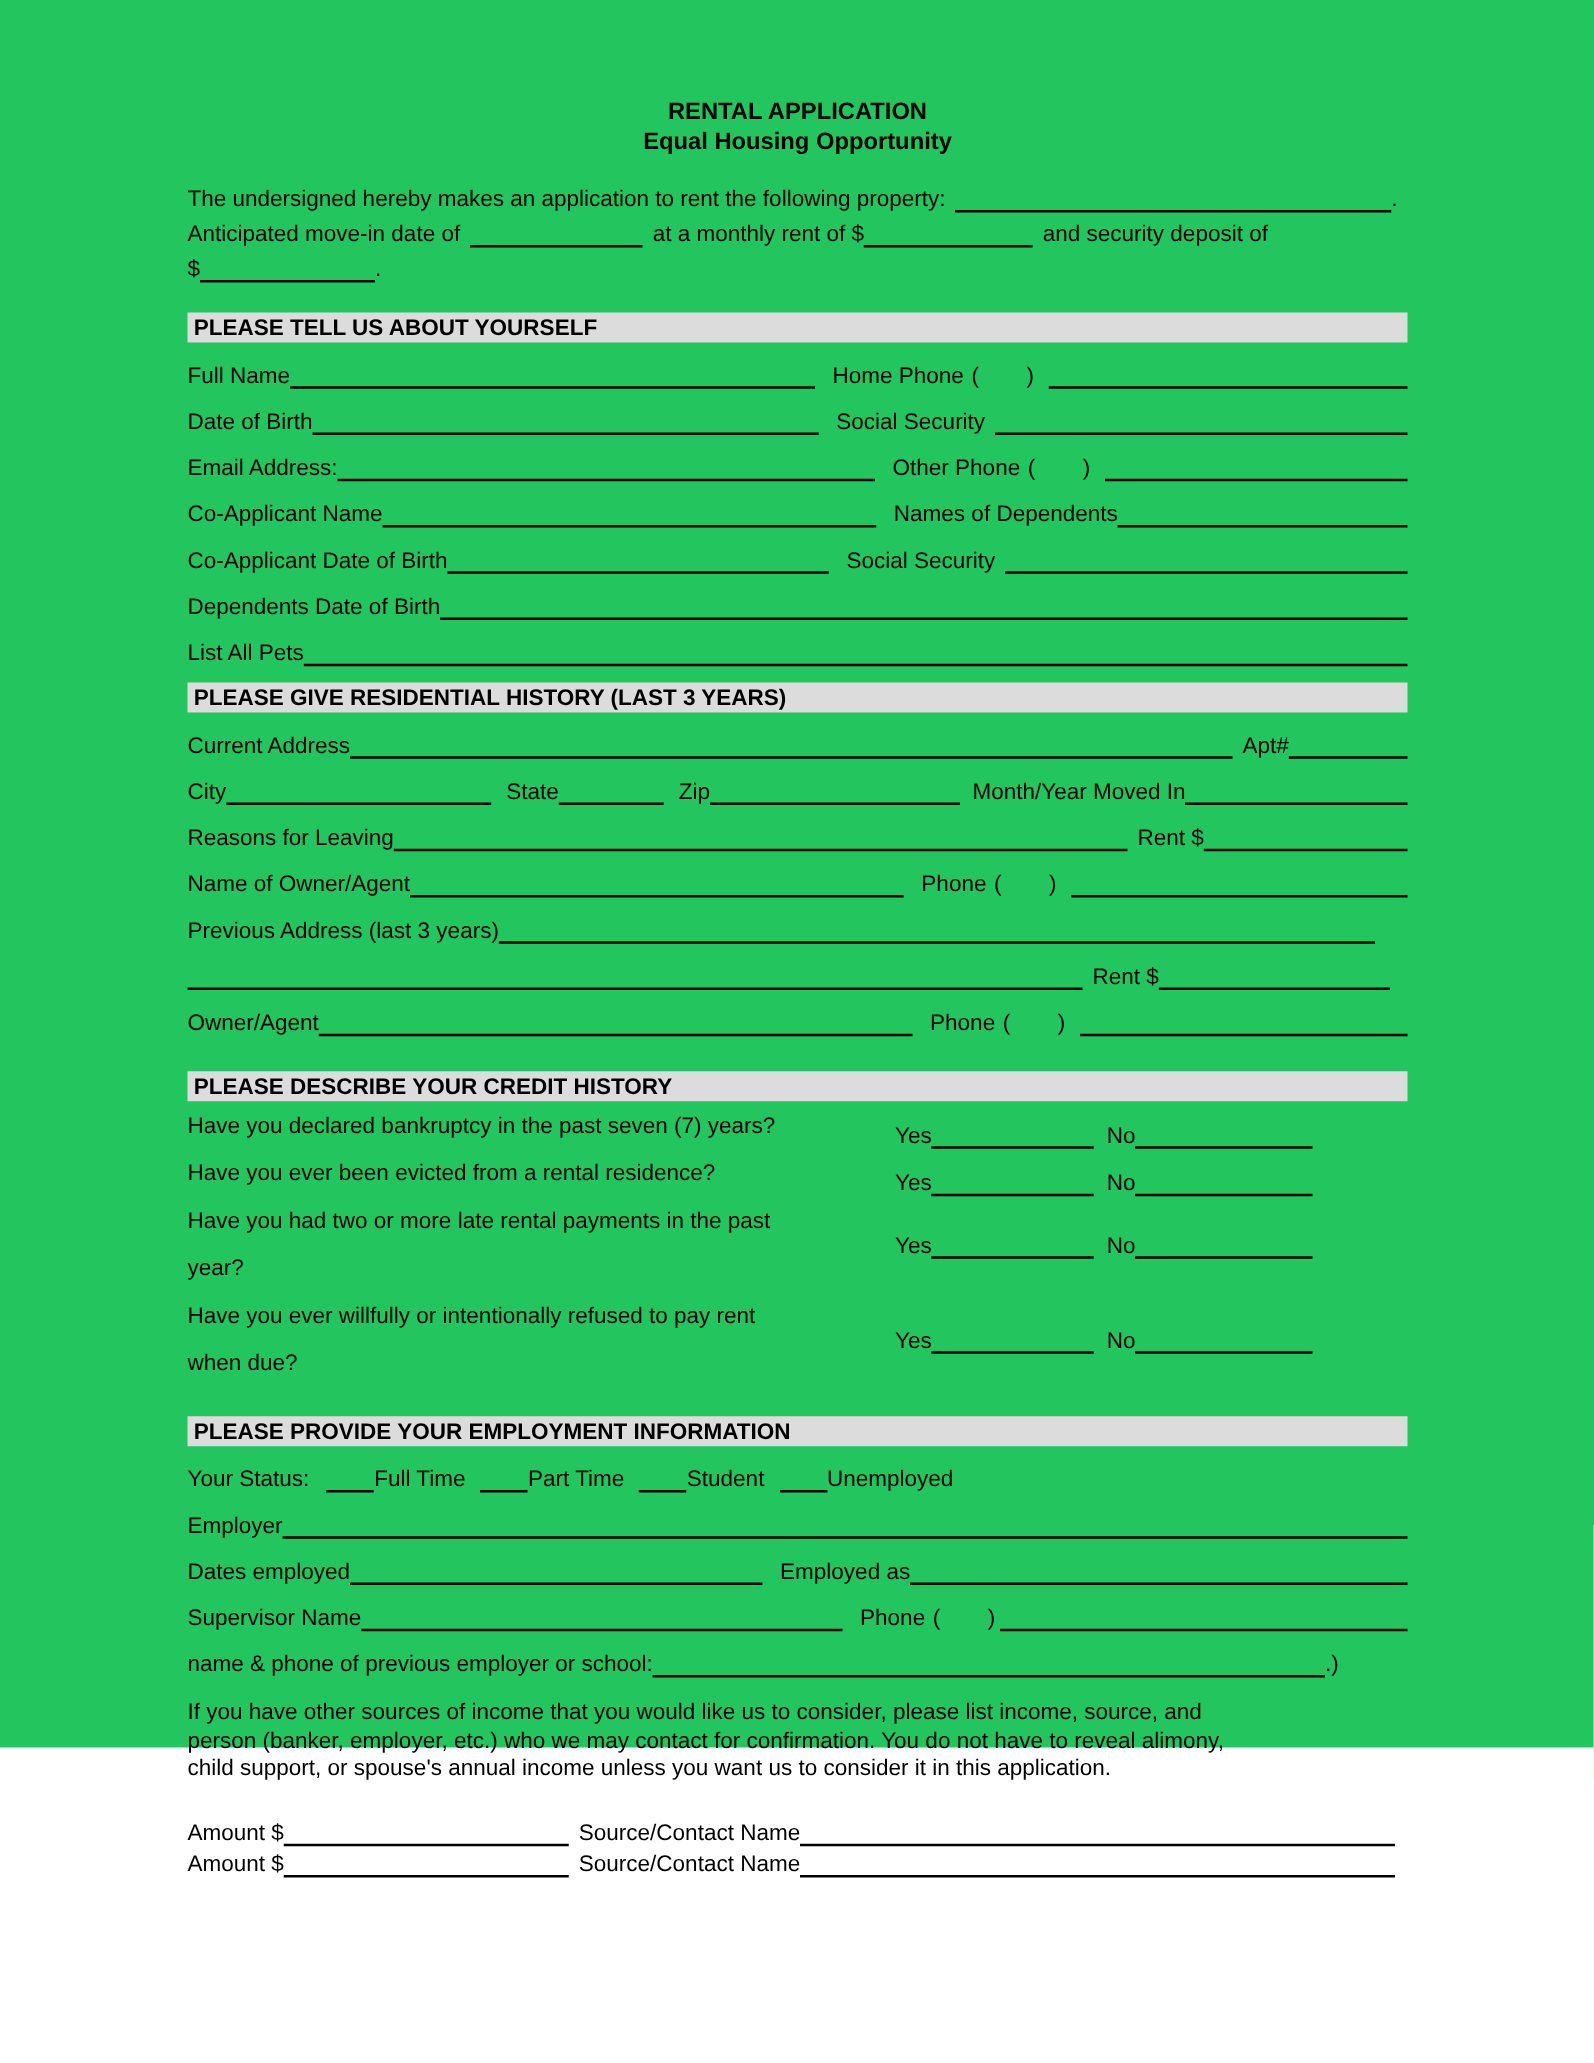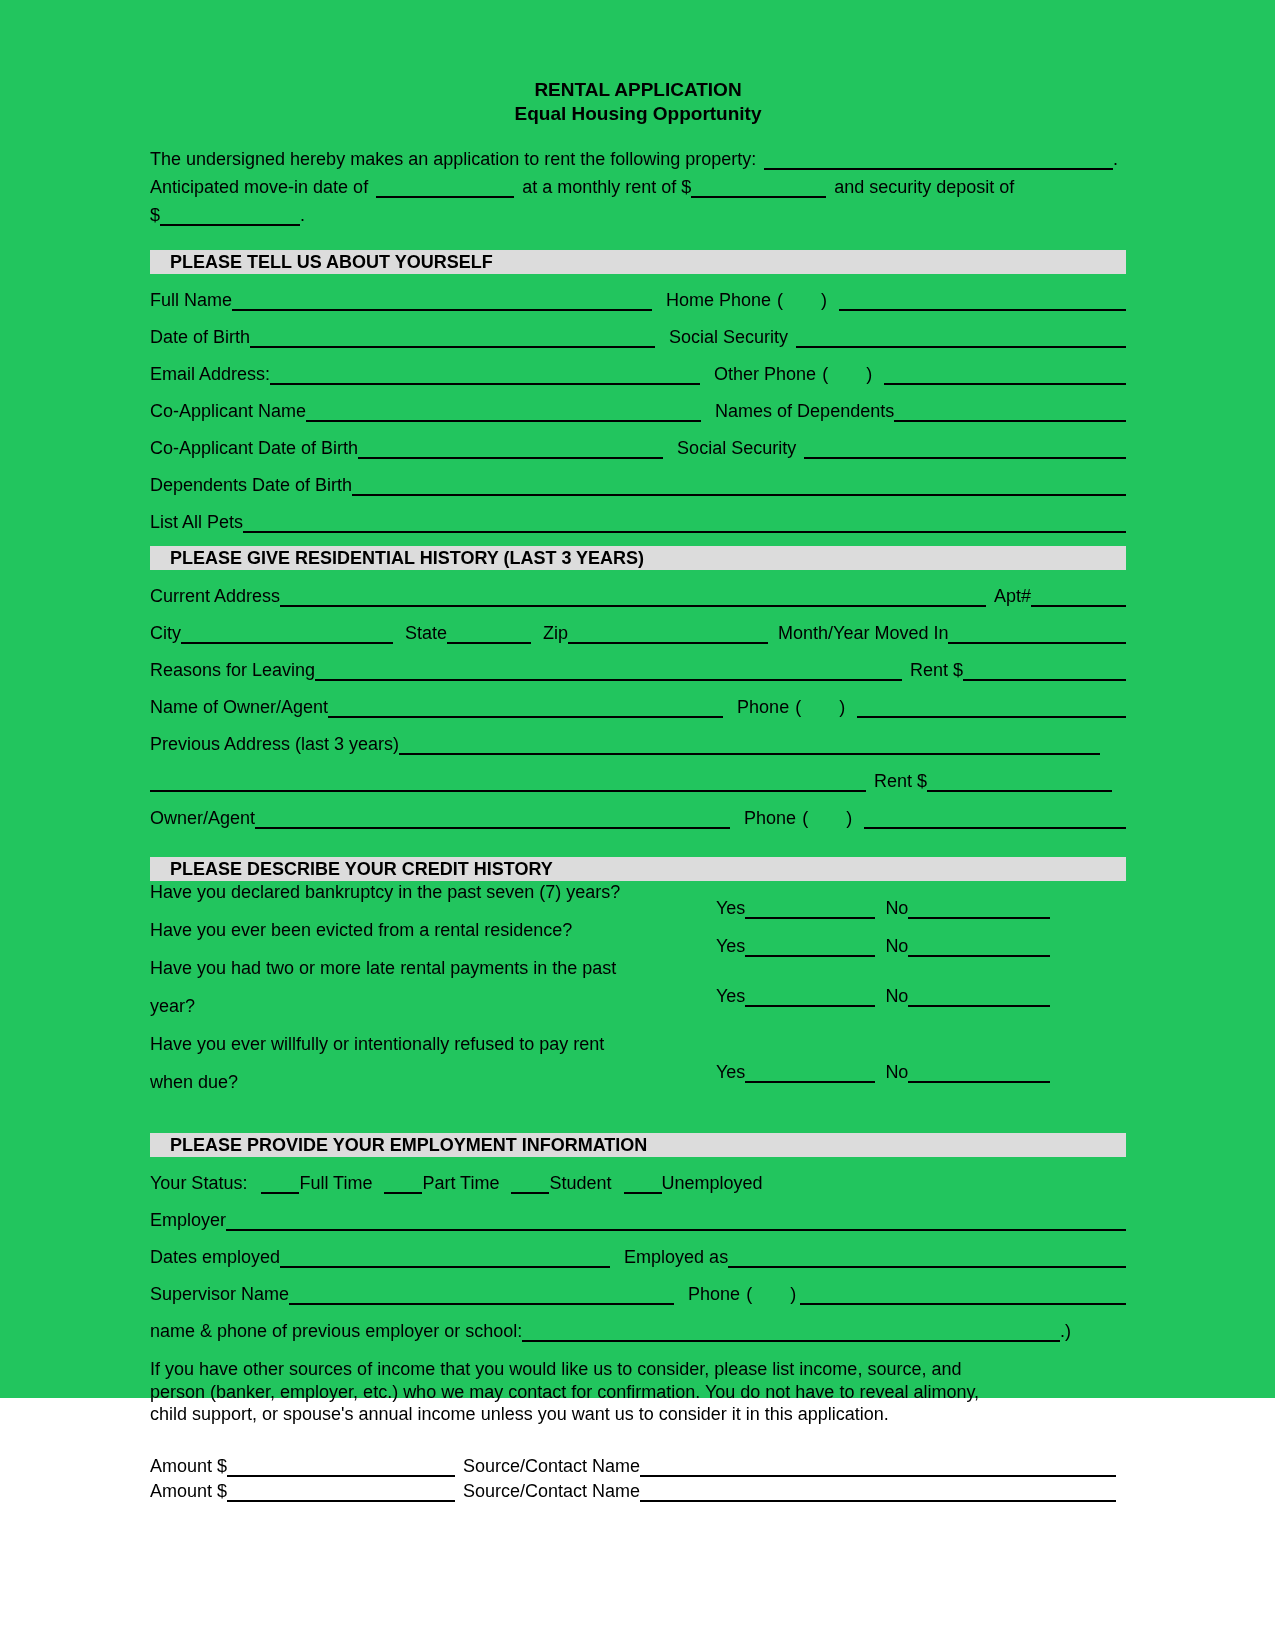--- a/index.html
+++ b/index.html
@@ -2,33 +2,33 @@
 <html><head>
 <meta charset="utf-8">
 <style>
   *{margin:0;padding:0;box-sizing:border-box}
   html,body{background:#fff}
   body{width:1275px;height:1650px;font-family:"Liberation Sans",sans-serif;color:#000;overflow:hidden}
   .page{width:1275px;height:1398px;padding:78px 149px 0 150px;background:#22c55e}
   .title,.subtitle{font-size:19px;font-weight:bold;text-align:center;line-height:24px}
   .intro{margin-top:22px}
   .iline{display:flex;height:28px;font-size:18px}
-  .sec{height:24px;line-height:24px;font-weight:bold;font-size:18px;padding-left:20px}
+  .sec{height:24px;line-height:24px;font-weight:bold;font-size:18px;padding-left:5px}
   .m-h1{margin-top:18px}.m-h2{margin-top:13px}.m-h3{margin-top:28px}.m-h4{margin-top:24px}
   .frow{display:flex;align-items:flex-end;height:22px;margin-top:15px;font-size:18px}
   .lbl{line-height:22px;white-space:pre}
   .bl{height:22px;border-bottom:2px solid #000}
   .fx{flex:1}
   .ml4{margin-left:4px}.ml6{margin-left:6px}.ml8{margin-left:8px}.ml10{margin-left:10px}
   .ml12{margin-left:12px}.ml14{margin-left:14px}
   .mr14{margin-right:14px}.mr26{margin-right:26px}.mr55{margin-right:55px}.mr8{margin-right:8px}
   .pgap{width:38px;height:22px}
   .crow{display:flex;font-size:18px}
   .cq{width:548px}
-  .cl{height:38px;display:flex;align-items:flex-start}
+  .cl{height:38px;display:flex;align-items:center}
   .ca{flex:1;display:flex;padding-left:18px}
   .ca.bottom{align-items:flex-end}
   .ca.center{align-items:center}
   .aline{display:flex;align-items:flex-end;height:24px}
   .para{margin-top:16px;font-size:18px;line-height:22.5px}
   .arow{display:flex;align-items:center;height:24px;font-size:18px}
   .arow.first{margin-top:28px}
   .arow.second{margin-top:1px}
   .w420{width:420px}.w405{width:405px}.w430{width:430px}.w395{width:395px}.w305{width:305px}
   .w475{width:475px}.w330{width:330px}.w385{width:385px}

